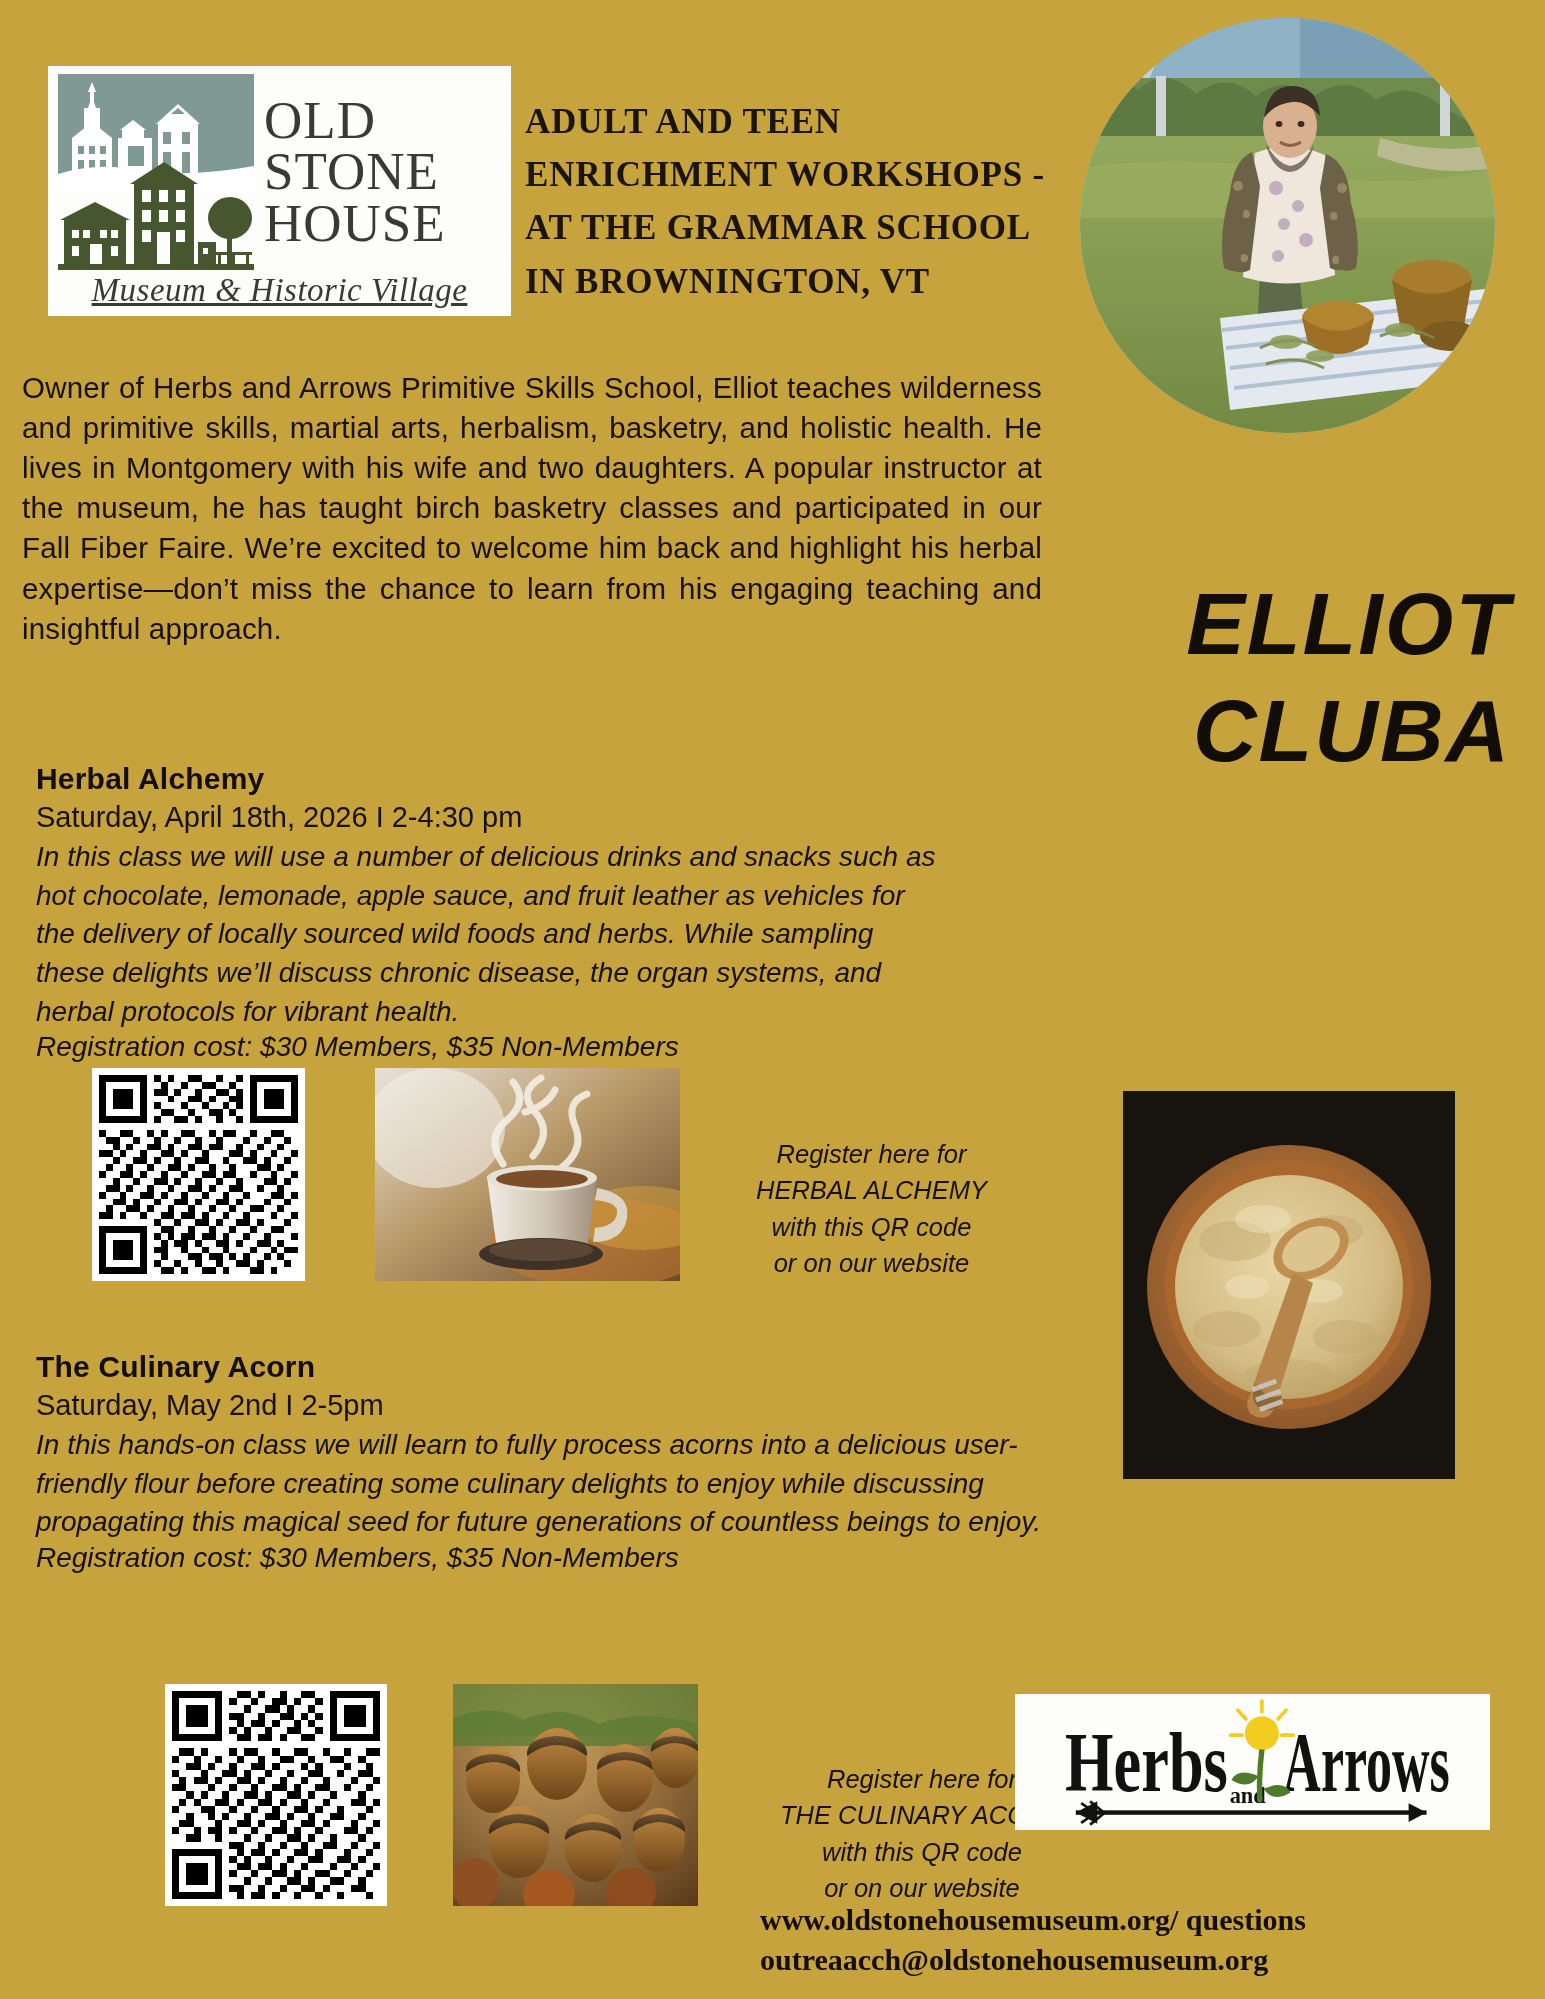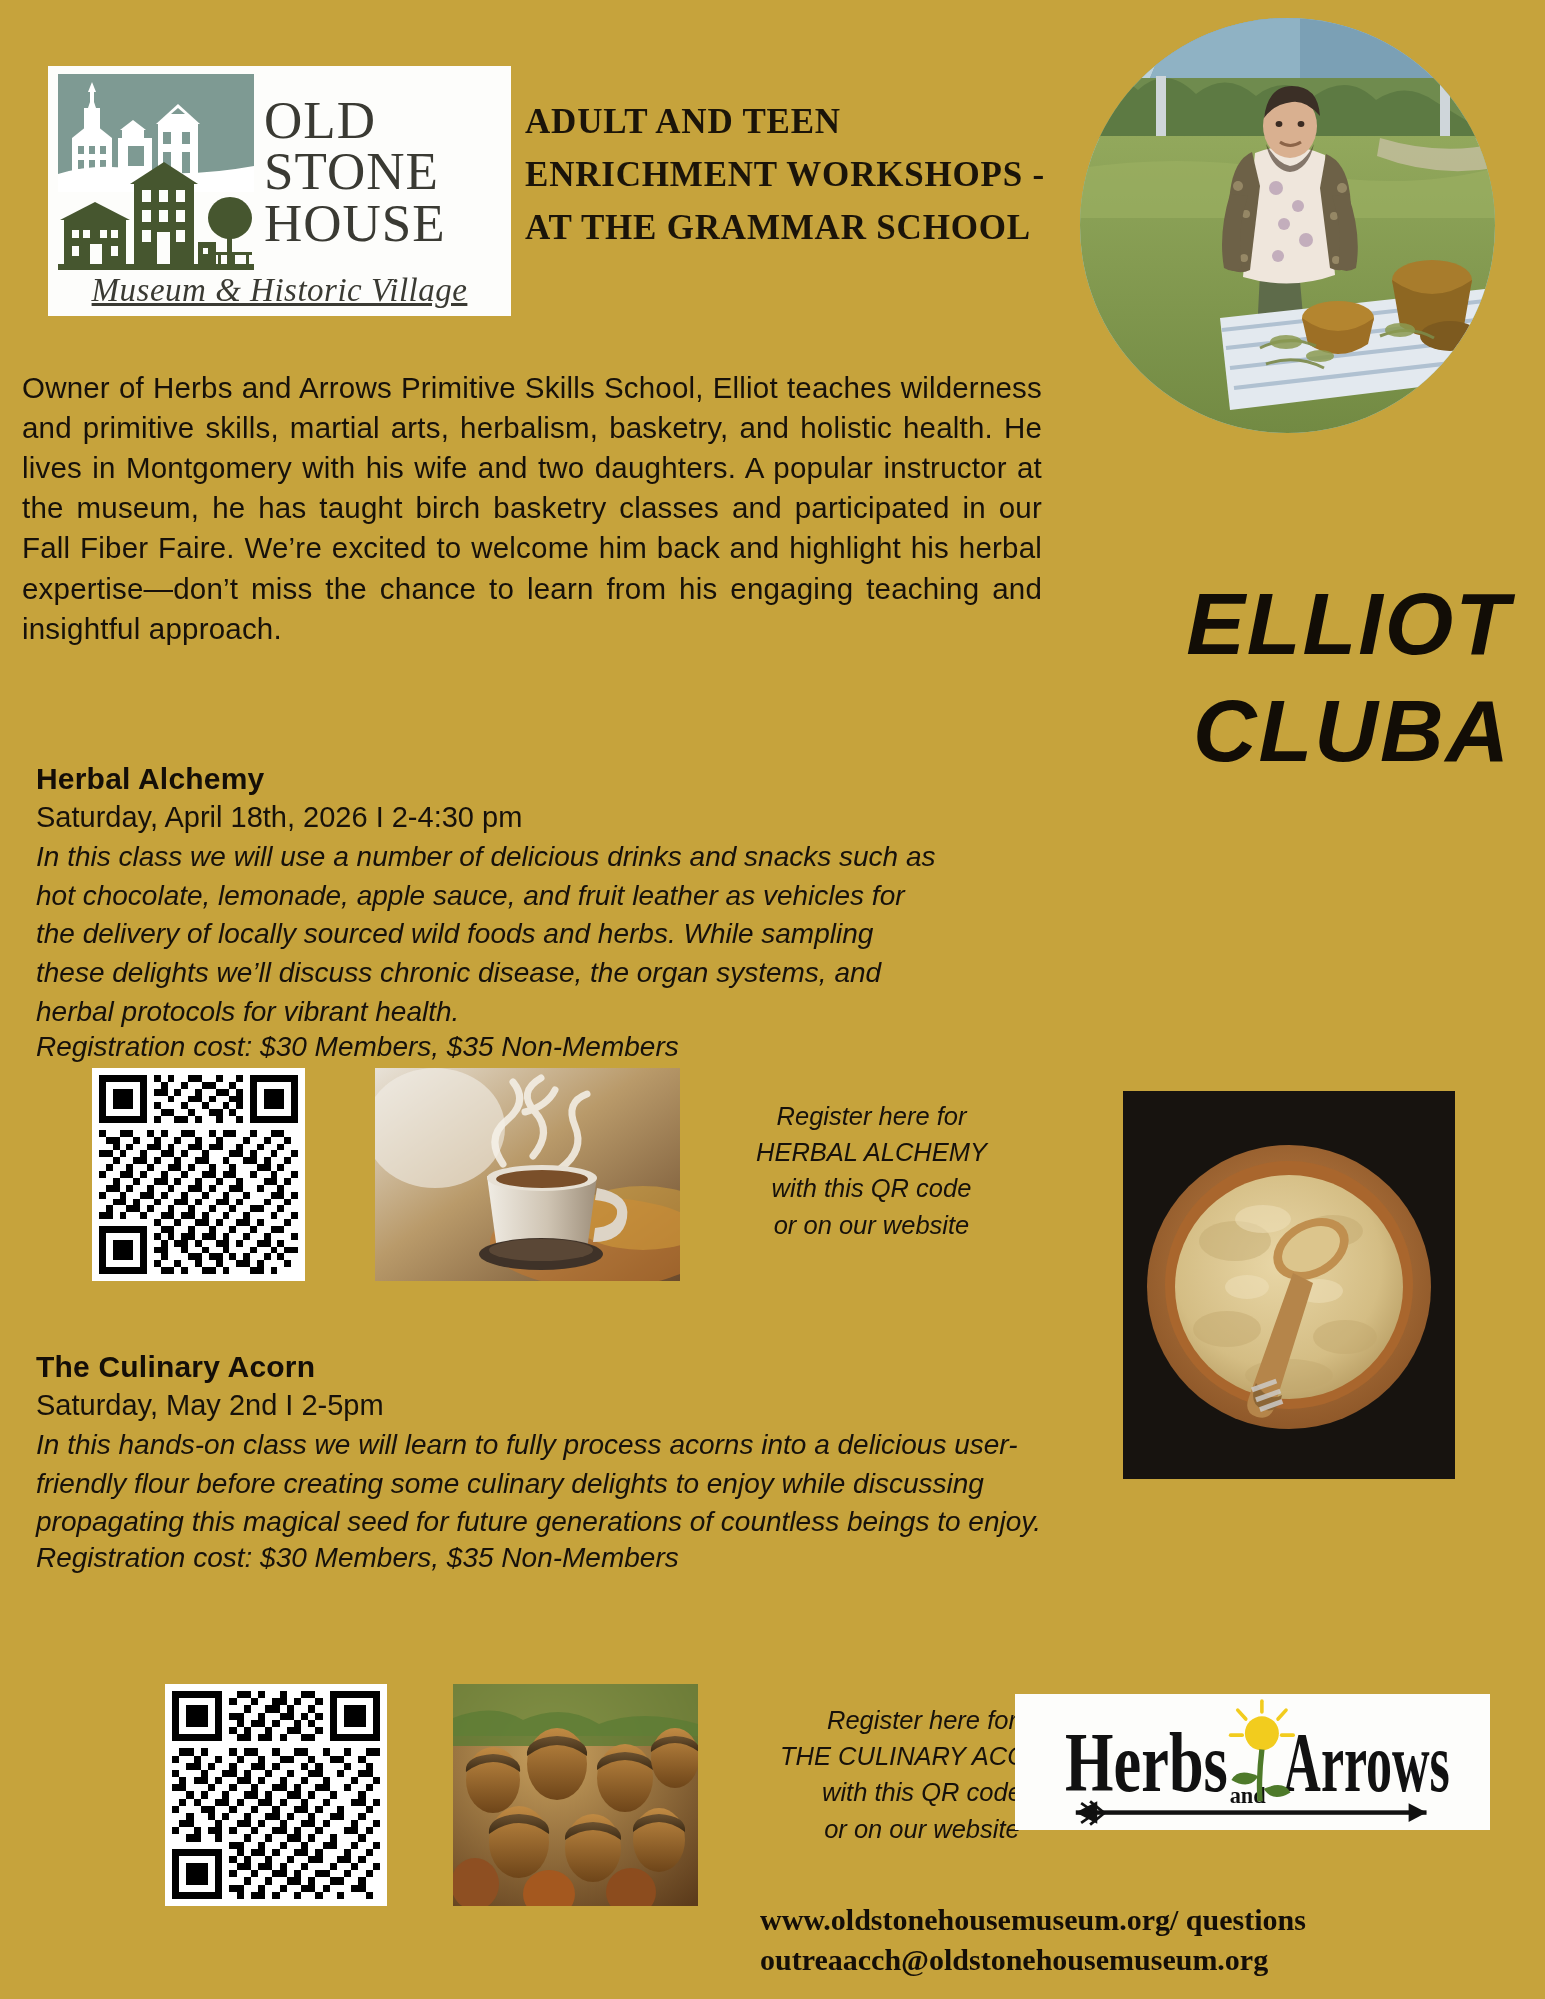--- a/index.html
+++ b/index.html
@@ -170,21 +170,21 @@
   .event-cost {
     font-style: italic;
     font-size: 28px;
     color: #17110a;
   }
 
   #event-herbal { top: 762px; width: 900px; }
   #event-acorn  { top: 1350px; width: 1070px; }
 
   
-  .qr-row { position: absolute; display: flex; align-items: flex-start; gap: 48px; }
+  .qr-row { position: absolute; display: flex; align-items: flex-end; gap: 48px; }
   #qr-row-herbal { left: 92px; top: 1068px; }
   #qr-row-acorn  { left: 165px; top: 1684px; }
 
   .qr-code {
     width: 213px; height: 213px;
     background: #ffffff;
     padding: 7px;
     flex: 0 0 213px;
   }
   .qr-code svg { width: 100%; height: 100%; display:block; }
@@ -335,20 +335,21 @@
           <span>HOUSE</span>
         </div>
       </div>
       <div class="logo-tag">Museum &amp; Historic Village</div>
     </div>
 
     <div class="header-title">
       <div>ADULT AND TEEN</div>
       <div>ENRICHMENT  WORKSHOPS -</div>
       <div>AT  THE GRAMMAR SCHOOL</div>
+      <div>IN BROWNINGTON, VT</div>
     </div>
 
     <div class="photo-circle">
       <svg class="photo-svg" viewBox="0 0 415 415">
         <defs>
           <linearGradient id="skyG" x1="0" y1="0" x2="0" y2="1">
             <stop offset="0%" stop-color="#b9cfdb"></stop>
             <stop offset="100%" stop-color="#d7e3e6"></stop>
           </linearGradient>
           <linearGradient id="grassG" x1="0" y1="0" x2="0" y2="1">

